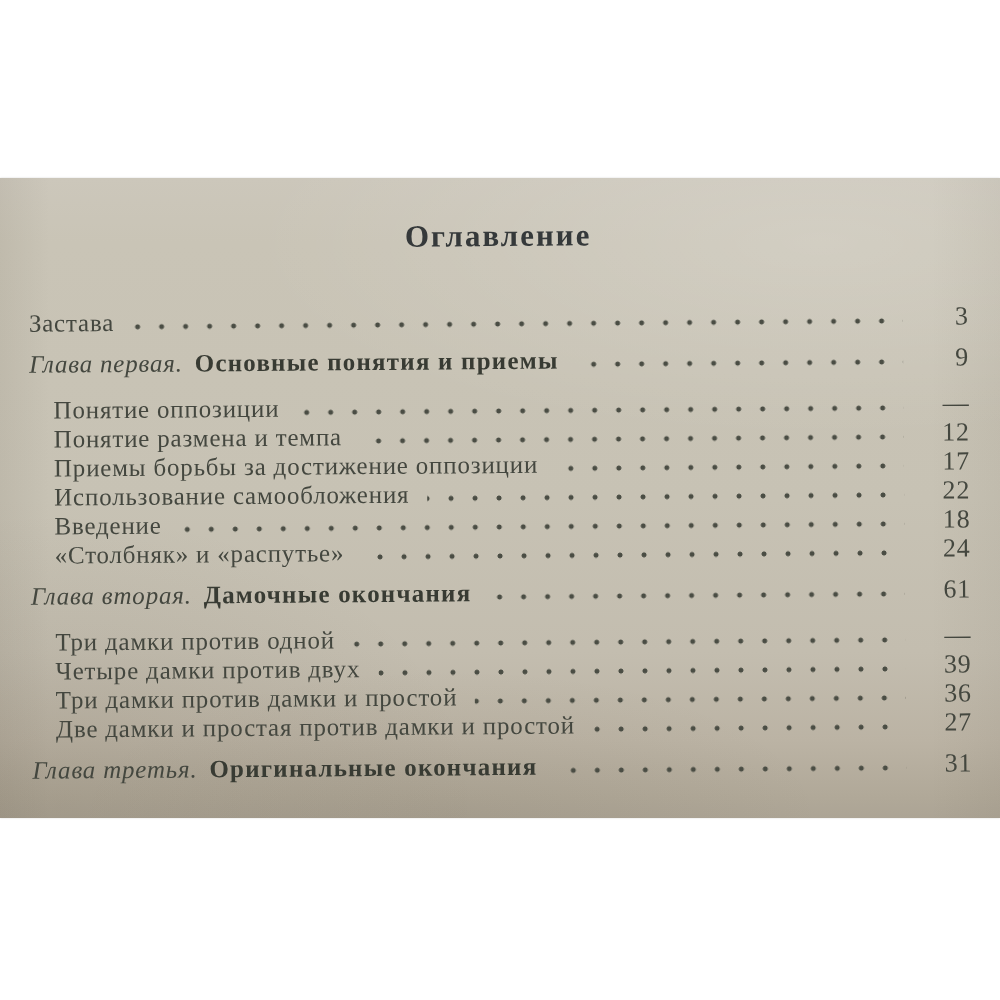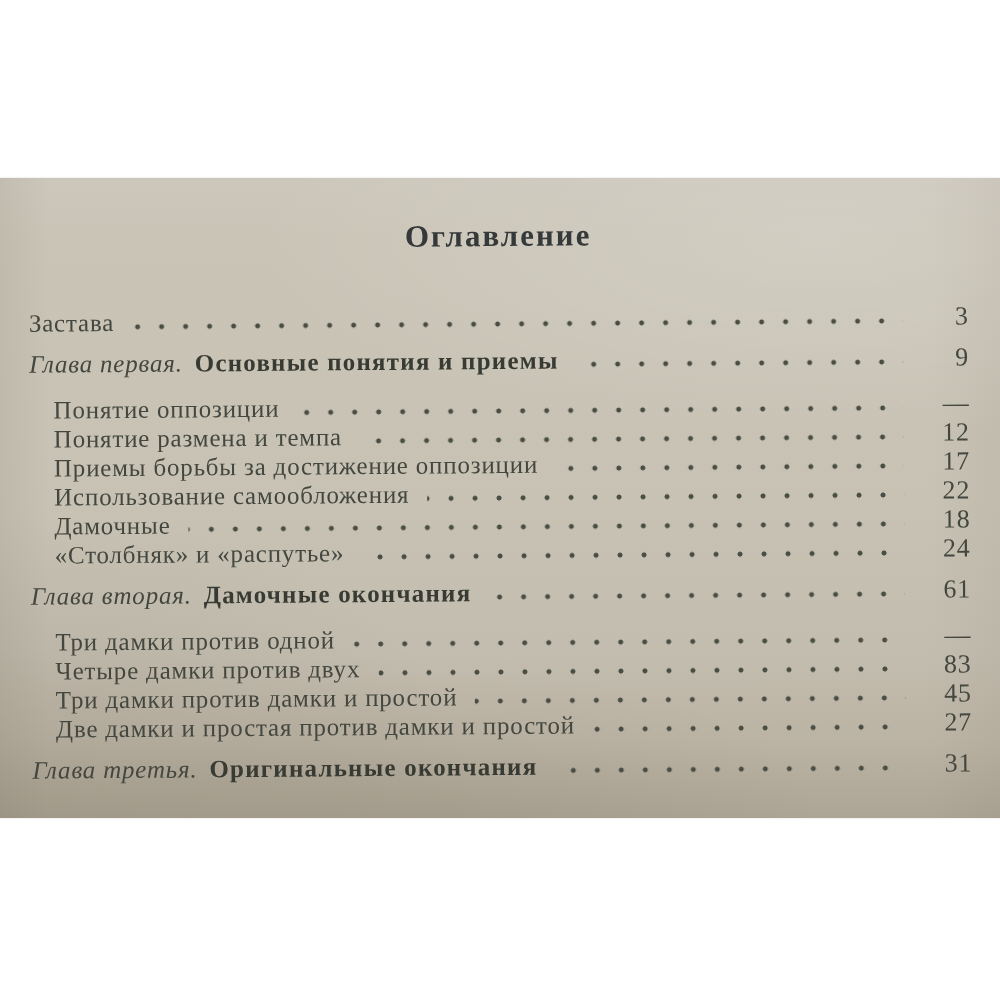--- a/index.html
+++ b/index.html
@@ -145,21 +145,21 @@
           <span class="pagenum">17</span>
         </div>
 
         <div class="row sub">
           <span class="label">Использование самообложения</span>
           <span class="dots"></span>
           <span class="pagenum">22</span>
         </div>
 
         <div class="row sub">
-          <span class="label">Дамочные</span>
+          <span class="label">Введение</span>
           <span class="dots"></span>
           <span class="pagenum">18</span>
         </div>
 
         <div class="row sub">
           <span class="label">«Столбняк» и «распутье»</span>
           <span class="dots"></span>
           <span class="pagenum">24</span>
         </div>
 
@@ -172,27 +172,27 @@
 
         <div class="row sub">
           <span class="label">Три дамки против одной</span>
           <span class="dots"></span>
           <span class="pagenum">—</span>
         </div>
 
         <div class="row sub">
           <span class="label">Четыре дамки против двух</span>
           <span class="dots"></span>
-          <span class="pagenum">83</span>
+          <span class="pagenum">39</span>
         </div>
 
         <div class="row sub">
           <span class="label">Три дамки против дамки и простой</span>
           <span class="dots"></span>
-          <span class="pagenum">45</span>
+          <span class="pagenum">36</span>
         </div>
 
         <div class="row sub">
           <span class="label">Две дамки и простая против дамки и простой</span>
           <span class="dots"></span>
           <span class="pagenum">27</span>
         </div>
 
         <div class="row chapter">
           <span class="chapter-prefix">Глава третья.</span>

